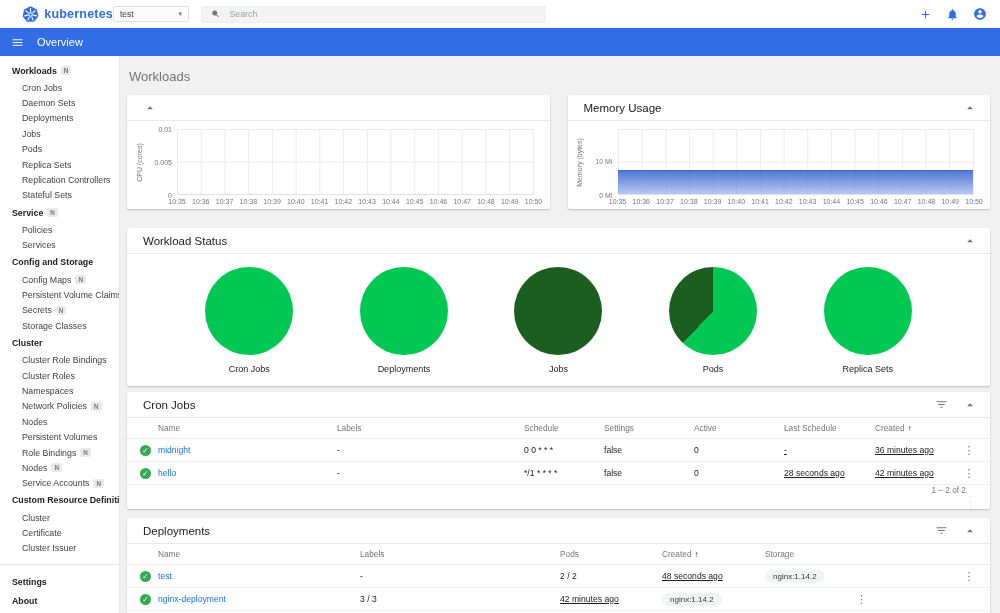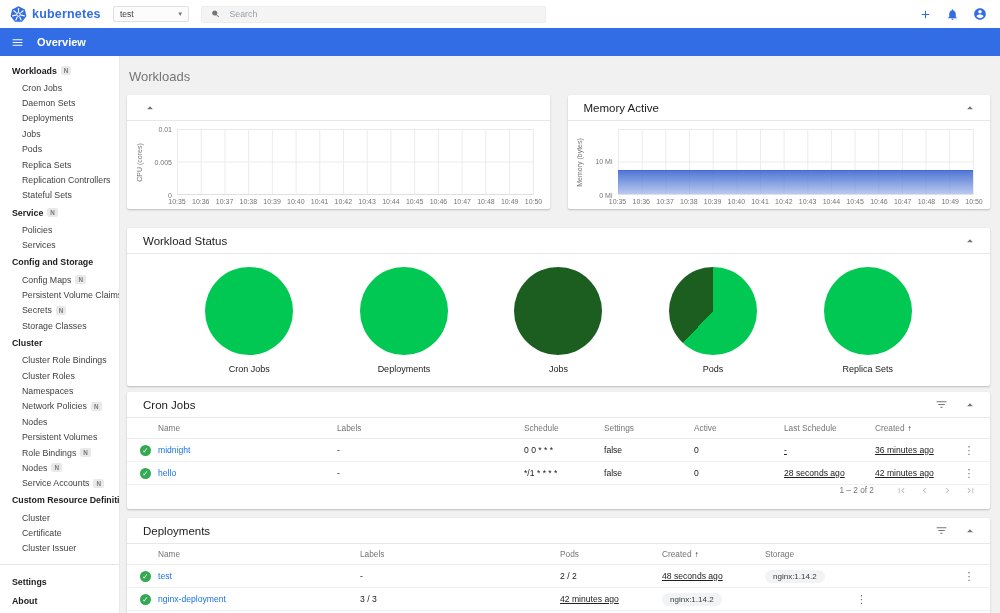--- a/index.html
+++ b/index.html
@@ -2,39 +2,39 @@
 <html><head>
 <meta charset="utf-8">
 <style>
   * { box-sizing: border-box; margin: 0; padding: 0; }
   html,body { width:1000px; height:613px; overflow:hidden; background:#f1f1f1;
               font-family:"Liberation Sans","DejaVu Sans",sans-serif; }
 
   
   .topbar { height:28px; background:#fff; display:flex; align-items:center;
             padding-left:10px; position:relative; z-index:3; }
-  .brand { display:flex; align-items:center; gap:5px; width:103px; }
+  .brand { display:flex; align-items:center; gap:5px; width:103px;justify-content:flex-end; }
   .brand-text { font-size:12.5px; font-weight:bold; color:#326de6; letter-spacing:.2px; }
   .ns-box { width:76px; height:16px; border:1px solid #e0e0e0; background:#fcfcfc;
             border-radius:2px; display:flex; align-items:center; justify-content:space-between;
             padding:0 6px; font-size:8.5px; color:#3c4043; cursor:pointer; }
   .ns-caret { font-size:7px; color:#757575; }
   .searchbar { margin-left:12px; width:345px; height:17px; background:#f4f4f4;
                border:1px solid #ededed; border-radius:2px; display:flex; align-items:center;
                padding:0 9px; gap:9px; }
   .searchbar input { border:none; background:transparent; outline:none; width:100%;
                      font-size:8.8px; color:#212121; font-family:inherit; }
   .searchbar input::placeholder { color:#9aa0a6; }
   .top-actions { margin-left:auto; display:flex; align-items:center; gap:14px; padding-right:13px; }
   .top-actions svg { cursor:pointer; }
 
   
   .appbar { height:28px; background:#326de6; display:flex; align-items:center;
             gap:13px; padding-left:11px; position:relative; z-index:2; }
-  .appbar-title { color:#fff; font-size:11px; font-weight:bold; }
+  .appbar-title { color:#fff; font-size:11px; font-weight:normal; }
 
   
   .shell { display:flex; height:557px; }
   .sidebar { width:120px; background:#fff; border-right:1px solid #e8e8e8;
              padding-top:5px; overflow:hidden; }
   .nav-h { display:flex; align-items:center; height:19px; padding-left:12px;
            font-weight:bold; font-size:8.8px; color:#202124; cursor:pointer; white-space:nowrap; }
   .nav-i { display:flex; align-items:center; height:15.4px; padding-left:22px;
            font-size:8.8px; color:#404040; cursor:pointer; white-space:nowrap; }
   .nbadge { display:inline-block; margin-left:4px; background:#e9e9e9; color:#777;
@@ -88,22 +88,22 @@
   .dep-grid  { grid-template-columns:31px 202px 200px 102px 103px 1fr 22px; }
   .okicon { width:11px; height:11px; border-radius:50%; background:#34a853; color:#fff;
             font-size:7.5px; line-height:11px; display:flex; align-items:center;
             justify-content:center; margin-left:13px; }
   .link { color:#1a73e8; cursor:pointer; text-decoration:none; }
   .u { text-decoration:underline; }
   .chip { display:inline-block; background:#f1f3f4; border-radius:9px; padding:2px 8px;
           font-size:8px; color:#3c4043; }
   .kebab { color:#757575; font-size:11px; text-align:center; cursor:pointer; }
   .sort-arrow { font-size:8px; color:#212121; margin-left:3px; }
-  .pager { display:flex; justify-content:flex-end; align-items:flex-start; height:24px;
-           padding-right:14px; font-size:8.3px; color:#757575; }
+  .pager { display:flex; justify-content:flex-end; align-items:flex-end; height:24px;
+           padding-right:14px; font-size:8.3px; color:#757575;flex-direction:column; }
   .pager svg { width:11px; height:11px; fill:#bdbdbd; margin-left:12px; cursor:pointer; }
   .pager .range { margin-right:10px; }
 </style>
 </head>
 <body>
 
 <div class="topbar">
   <div class="brand">
     <svg width="17" height="17" viewBox="0 0 24 24">
       <polygon fill="#326de6" points="12,0.5 21,4.8 23.2,14.6 17,22.4 7,22.4 0.8,14.6 3,4.8"></polygon>
@@ -300,21 +300,21 @@
               <span style="left: 73.3333%;">10:46</span>
               <span style="left: 80%;">10:47</span>
               <span style="left: 86.6667%;">10:48</span>
               <span style="left: 93.3333%;">10:49</span>
               <span style="left: 100%;">10:50</span>
             </div>
         </div>
       </div>
       <div class="card chart-card">
         <div class="card-head">
-          <span class="card-title">Memory Active</span>
+          <span class="card-title">Memory Usage</span>
           <span class="head-icons">
             <svg width="14" height="14" viewBox="0 0 24 24" fill="#757575">
                 <path d="M7 14l5-5 5 5z"></path>
               </svg>
           </span>
         </div>
         <div class="chart-body">
           <div class="ylab">
               <span>Memory (bytes)</span>
             </div>

